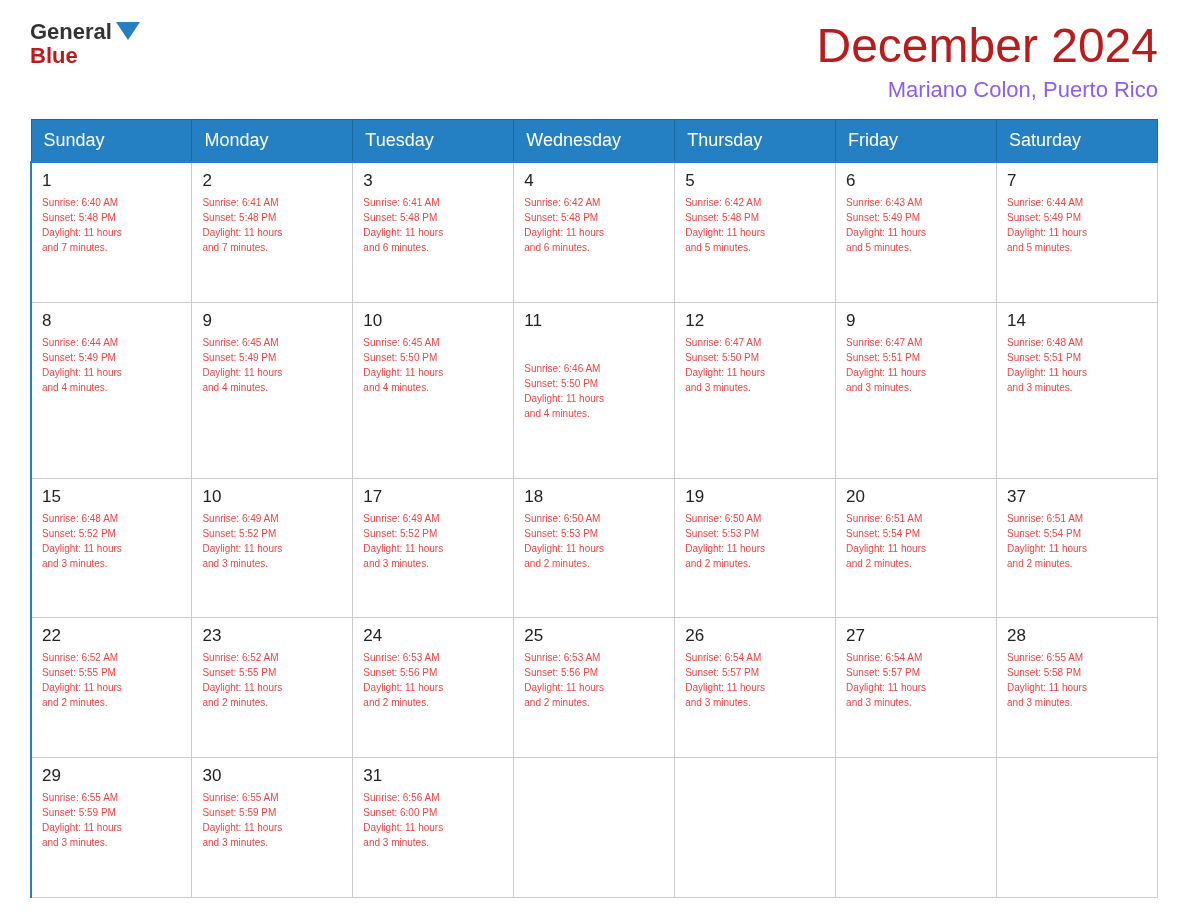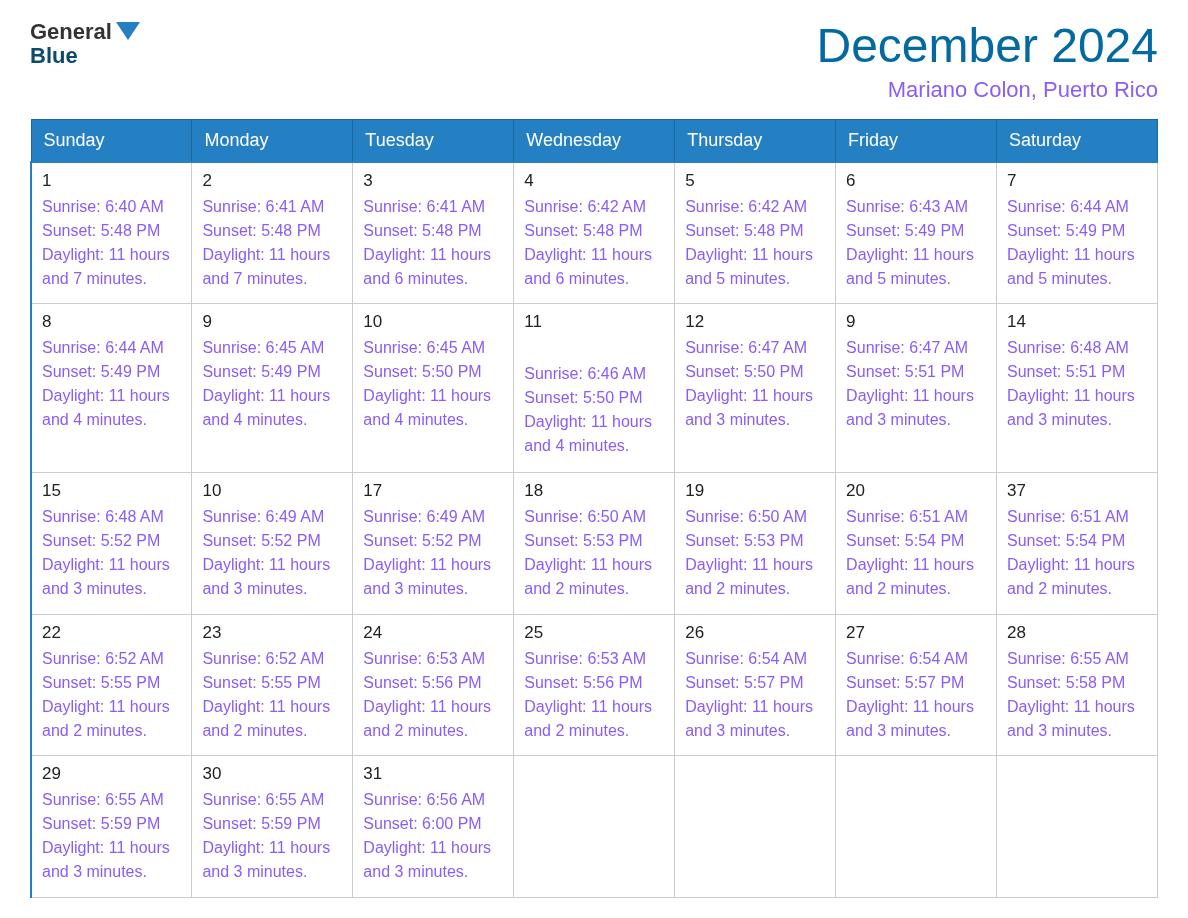--- a/index.html
+++ b/index.html
@@ -33,35 +33,35 @@
       line-height: 1.1;
     }
     .logo-general {
       font-size: 22px;
       font-weight: bold;
       color: #333333;
     }
     .logo-blue {
       font-size: 22px;
       font-weight: bold;
-      color: #0c4a6e;
+      color: #b91c1c;
     }
     .logo-icon {
       width: 28px;
       height: 28px;
       margin-left: 2px;
       margin-top: -4px;
     }
     .title-area {
       text-align: right;
     }
     .month-title {
       font-size: 48px;
       font-weight: normal;
-      color: #0369a1;
+      color: #b91c1c;
       line-height: 1.1;
     }
     .location-title {
       font-size: 22px;
       color: #8b5cf6;
       margin-top: 4px;
     }
     .calendar-table {
       width: 100%;
       border-collapse: collapse;
@@ -86,23 +86,23 @@
       min-height: 90px;
     }
     .day-number {
       font-size: 17px;
       font-weight: normal;
       color: #222222;
       display: block;
       margin-bottom: 4px;
     }
     .day-info {
-      font-size: 16px;
+      font-size: 10px;
       line-height: 1.5;
-      color: #8b5cf6;
+      color: #ef4444;
     }
     .empty-cell {
       background: #ffffff;
     }
     .calendar-table tbody tr:nth-child(odd) td {
       
     }
     tbody tr td:first-child {
       border-left: 2px solid #2580c3;
     }

